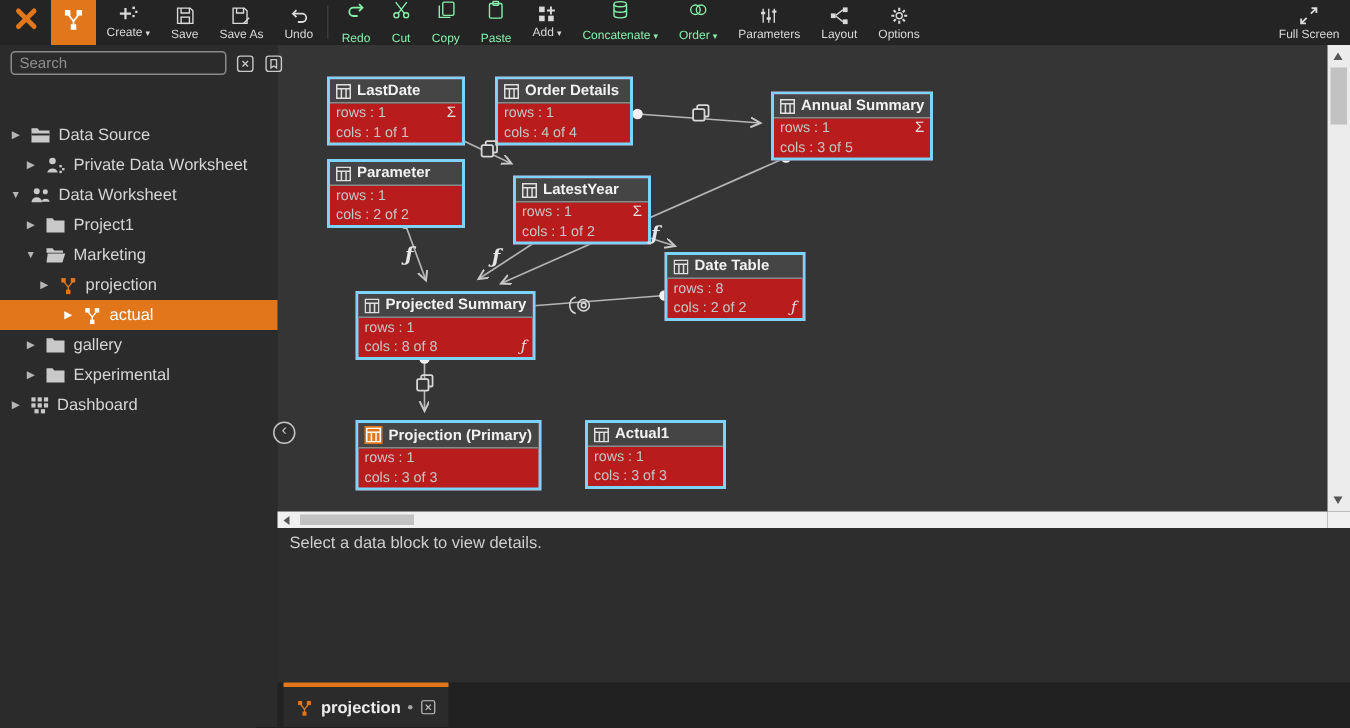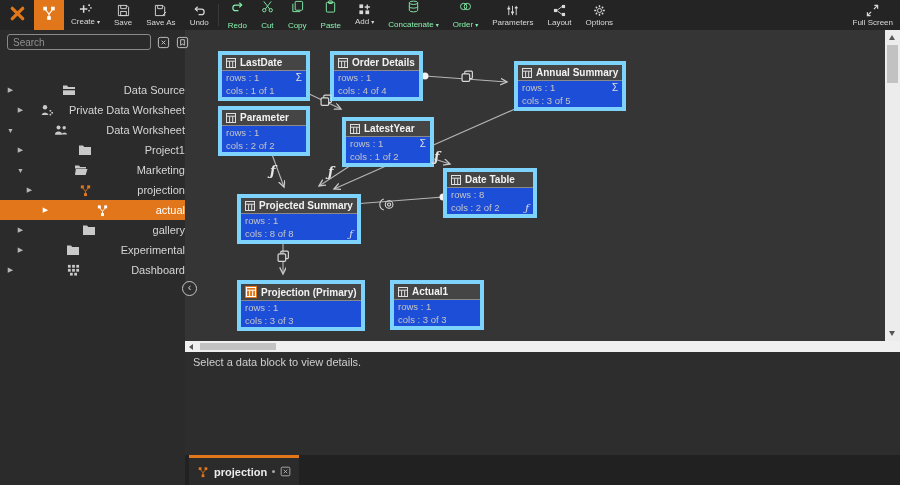--- a/index.html
+++ b/index.html
@@ -22,37 +22,37 @@
   .tb-spacer{flex:1;}
 
   
   .sidebar{position:absolute;left:0;top:30px;width:185px;height:455px;background:#2b2b2b;z-index:4;}
   .search-row{display:flex;align-items:center;gap:6px;padding:4px 4px 2px 7px;}
   .search-input{width:148px;height:16px;background:#2b2b2b;border:1px solid #8a8a8a;border-radius:3px;
                 color:#cfcfcf;font-size:10px;padding:0 5px;outline:none;font-family:inherit;}
   .search-input::placeholder{color:#8f8f8f;}
   .sb-icon{color:#c9c9c9;display:flex;}
   .tree{position:absolute;left:0;top:50px;width:185px;}
-  .tree-row{height:20px;display:flex;align-items:center;gap:5px;font-size:11px;color:#d6d6d6;cursor:default;justify-content:space-between;}
+  .tree-row{height:20px;display:flex;align-items:center;gap:5px;font-size:11px;color:#d6d6d6;cursor:default;}
   .tree-row.lvl0{padding-left:6px;}
   .tree-row.lvl1{padding-left:16px;}
   .tree-row.lvl2{padding-left:25px;}
   .tree-row.selected{background:#e2761b;color:#fff;padding-left:41px;}
   .tw{width:9px;font-size:7px;color:#b5b5b5;text-align:center;flex:none;}
   .tree-row.selected .tw{color:#fff;}
   .ticon{display:flex;color:#c9c9c9;flex:none;}
   .ticon.orange{color:#e2761b;}
   .tree-row.selected .ticon.orange{color:#fff;}
   .collapse-btn{position:absolute;left:182px;top:251px;width:15px;height:15px;border:1.5px solid #c5c5c5;
                 border-radius:50%;color:#c5c5c5;font-size:11px;line-height:11px;text-align:center;z-index:6;background:#2f2f2f;}
 
   
   .canvas{position:absolute;left:185px;top:30px;width:700px;height:311px;background:#353535;z-index:1;}
   .edges{position:absolute;left:0;top:0;}
-  .block{position:absolute;background:#1d4ed8;border:4px solid #7dd3fc;font-size:9.5px;color:#c6c6c6;}
+  .block{position:absolute;background:#b91c1c;border:2px solid #7dd3fc;font-size:9.5px;color:#c6c6c6;}
   .block-header{display:flex;align-items:center;gap:4px;padding:2px 4px;border-bottom:1px solid #8a8a8a;
                 background:#454545;color:#f2f2f2;font-size:10px;font-weight:bold;white-space:nowrap;}
   .hicon{display:flex;color:#e0e0e0;flex:none;}
   .hicon.primary{background:#e2761b;color:#fff;padding:1px;}
   .block-row{display:flex;justify-content:space-between;align-items:center;padding:1px 4px 1px 4px;white-space:nowrap;}
   .badge{font-size:10px;color:#e0e0e0;margin-left:10px;}
   .badge.fn{font-style:italic;font-family:"DejaVu Serif",serif;}
   .edge-badge{position:absolute;z-index:3;}
   .fn-label{position:absolute;z-index:3;color:#e6e6e6;font-size:13px;font-style:italic;
             font-family:"DejaVu Serif",serif;font-weight:bold;}

